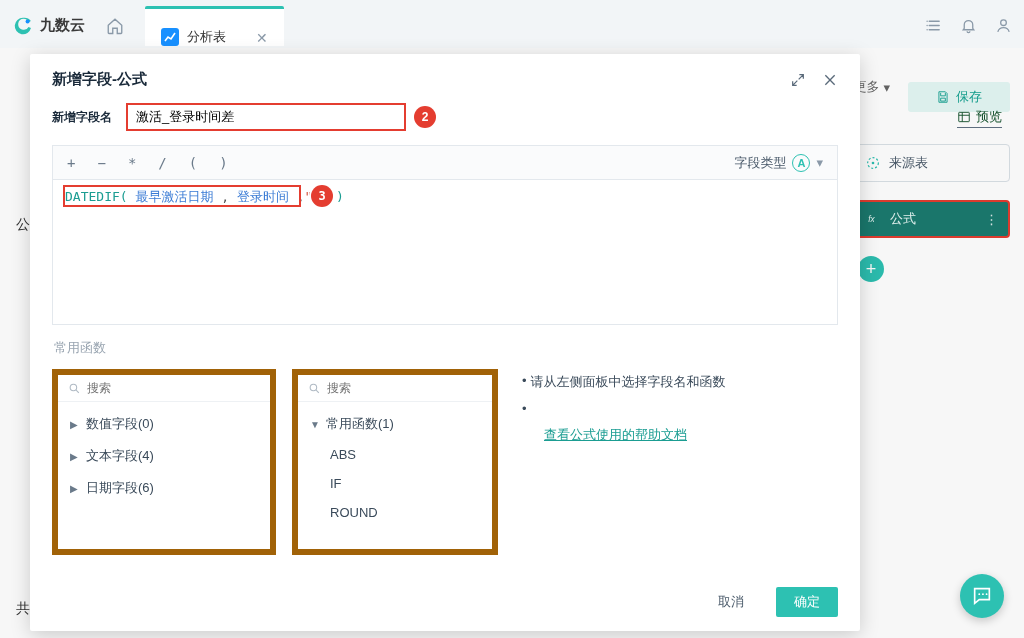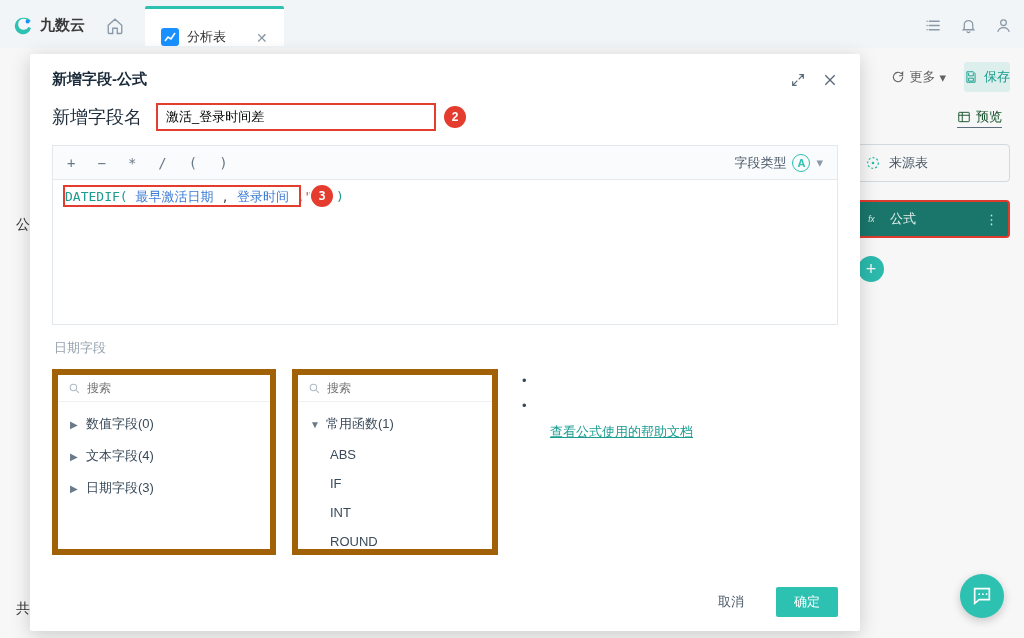--- a/index.html
+++ b/index.html
@@ -16,21 +16,21 @@
 .tab .tab-label { font-size: 13px; color: #333; }
 .tab .tab-close { margin-left: 22px; color: #8a99a8; cursor: pointer; font-size: 14px; }
 .header-spacer { flex: 1; }
 .header-icons { display: flex; gap: 18px; align-items: center; color: #8a99a8; }
 .header-icons .hi { cursor: pointer; }
 
 
 .page-area { position: absolute; top: 48px; left: 0; right: 0; bottom: 0; background: #fff; }
 .page-toolbar { position: absolute; top: 14px; right: 14px; display: flex; align-items: center; gap: 18px; }
 .more-btn { color: #666; cursor: pointer; display: flex; align-items: center; gap: 4px; font-size: 13px; }
-.save-btn { background: #e4f7f4; color: #17a392; padding: 6px 0; border-radius: 3px; cursor: pointer; font-size: 13px; display: flex; align-items: center; gap: 6px; }
+.save-btn { background: #e4f7f4; color: #17a392; padding: 6px 28px; border-radius: 3px; cursor: pointer; font-size: 13px; display: flex; align-items: center; gap: 6px; margin-top: 20px; }
 .preview-link { position: absolute; top: 60px; right: 22px; color: #14532d; font-size: 13px; cursor: pointer; display: flex; align-items: center; gap: 5px; border-bottom: 1px solid #617183; padding-bottom: 1px; }
 
 
 .flow { position: absolute; right: 14px; top: 96px; width: 156px; }
 .flow-node { height: 38px; border-radius: 4px; display: flex; align-items: center; padding: 0 10px; gap: 8px; font-size: 13px; margin-bottom: 18px; position: relative; }
 .flow-node.source { background: #fff; border: 1px solid #d9e0e6; color: #4a5a6a; }
 .flow-node.formula { background: #1b7a6f; color: #e8f8f5; border: 2px solid #e43d30; }
 .flow-node .node-icon { width: 16px; height: 16px; display: flex; align-items: center; justify-content: center; }
 .flow-node .node-menu { margin-left: auto; color: rgba(255,255,255,.85); cursor: pointer; }
 .flow-add { width: 26px; height: 26px; border-radius: 50%; background: #2dc1b2; color: #fff; display: flex; align-items: center; justify-content: center; margin-top: 2px; cursor: pointer; font-size: 18px; margin-left: 4px; }
@@ -39,21 +39,21 @@
 
 .modal-backdrop { position: absolute; inset: 0; top: 48px; background: rgba(0,0,0,0.03); }
 .modal { position: absolute; top: 54px; left: 30px; width: 830px; background: #fff; box-shadow: 0 4px 20px rgba(0,0,0,.18); border-radius: 2px; z-index: 10; }
 .modal-header { display: flex; align-items: center; padding: 16px 22px 14px; }
 .modal-title { font-weight: 700; font-size: 15px; color: #1a2a3a; flex: 1; }
 .modal-hdr-icons { display: flex; gap: 16px; color: #5a6a7a; }
 .modal-hdr-icons .mhi { cursor: pointer; font-size: 16px; }
 
 .modal-body { padding: 0 22px 18px; }
 .fieldname-row { display: flex; align-items: center; gap: 14px; margin-bottom: 14px; }
-.fieldname-label { font-weight: 400; font-size: 18px; color: #1a2a3a; }
+.fieldname-label { font-weight: 700; font-size: 12px; color: #1a2a3a; }
 .fieldname-input-wrap { position: relative; }
 .fieldname-input { width: 280px; height: 28px; border: 2px solid #e43d30; padding: 0 8px; font-size: 13px; outline: none; }
 
 
 .op-bar { height: 34px; border: 1px solid #e3e8ed; border-bottom: none; background: #fafbfc; display: flex; align-items: center; padding: 0 14px; gap: 22px; position: relative; }
 .op-bar .op { color: #6a7a8a; cursor: pointer; font-family: Consolas, monospace; font-size: 14px; }
 .op-bar .field-type { margin-left: auto; color: #4a5a6a; font-size: 13px; display: flex; align-items: center; gap: 6px; }
 .field-type .type-badge { width: 18px; height: 18px; border: 1.5px solid #2dc1b2; border-radius: 50%; color: #2dc1b2; display: flex; align-items: center; justify-content: center; font-size: 11px; font-weight: 700; }
 .field-type .dd { color: #8a99a8; cursor: pointer; }
 
@@ -241,21 +241,21 @@
     </div>
 
     <div class="formula-editor">
       <div class="formula-text">
         <span class="fx-func">DATEDIF</span><span class="fx-paren">(</span> <span class="fx-field">最早激活日期</span> <span class="fx-comma">,</span> <span class="fx-field">登录时间</span> <span class="fx-comma">,</span><span class="fx-str">"D"</span> <span class="fx-paren">)</span>
       </div>
       <div class="formula-hl"></div>
       <span class="red-badge" style="left:258px; top:5px;">3</span>
     </div>
 
-    <div class="valid-msg">日期字段</div>
+    <div class="valid-msg">常用函数</div>
 
     <div class="panels">
 
       <div class="panel fields">
         <div class="panel-search">
           <span class="search-icon">
               <svg width="13" height="13" viewBox="0 0 24 24">
                 <circle cx="10" cy="10" r="6" fill="none" stroke="currentColor" stroke-width="2"></circle>
                 <path d="M20 20l-5-5" stroke="currentColor" stroke-width="2"></path>
               </svg>
@@ -266,21 +266,21 @@
           <div class="tree-item parent">
               <span class="caret">▶</span>
               <span>数值字段(0)</span>
             </div>
           <div class="tree-item parent">
               <span class="caret">▶</span>
               <span>文本字段(4)</span>
             </div>
           <div class="tree-item parent">
               <span class="caret">▶</span>
-              <span>日期字段(3)</span>
+              <span>日期字段(6)</span>
             </div>
         </div>
       </div>
 
       <div class="panel funcs">
         <div class="panel-search">
           <span class="search-icon">
               <svg width="13" height="13" viewBox="0 0 24 24">
                 <circle cx="10" cy="10" r="6" fill="none" stroke="currentColor" stroke-width="2"></circle>
                 <path d="M20 20l-5-5" stroke="currentColor" stroke-width="2"></path>
@@ -288,33 +288,33 @@
             </span>
           <input placeholder="搜索" style="">
         </div>
         <div class="panel-list">
           <div class="tree-item parent">
               <span class="caret">▼</span>
               <span>常用函数(1)</span>
             </div>
           <div class="func-item">ABS</div>
           <div class="func-item">IF</div>
-          <div class="func-item">INT</div>
           <div class="func-item">ROUND</div>
         </div>
       </div>
 
       <div class="help-col">
         <div class="help-line">
             <span class="bullet">•</span>
+            <span>请从左侧面板中选择字段名和函数</span>
           </div>
         <div class="help-line">
             <span class="bullet">•</span>
           </div>
-        <div style="margin-left:28px;"><span class="help-link">查看公式使用的帮助文档</span></div>
+        <div style="margin-left:22px;"><span class="help-link">查看公式使用的帮助文档</span></div>
       </div>
     </div>
   </div>
 
   <div class="modal-footer">
     <div class="btn btn-cancel">取消</div>
     <div class="btn btn-ok">确定</div>
   </div>
 </div>
 

